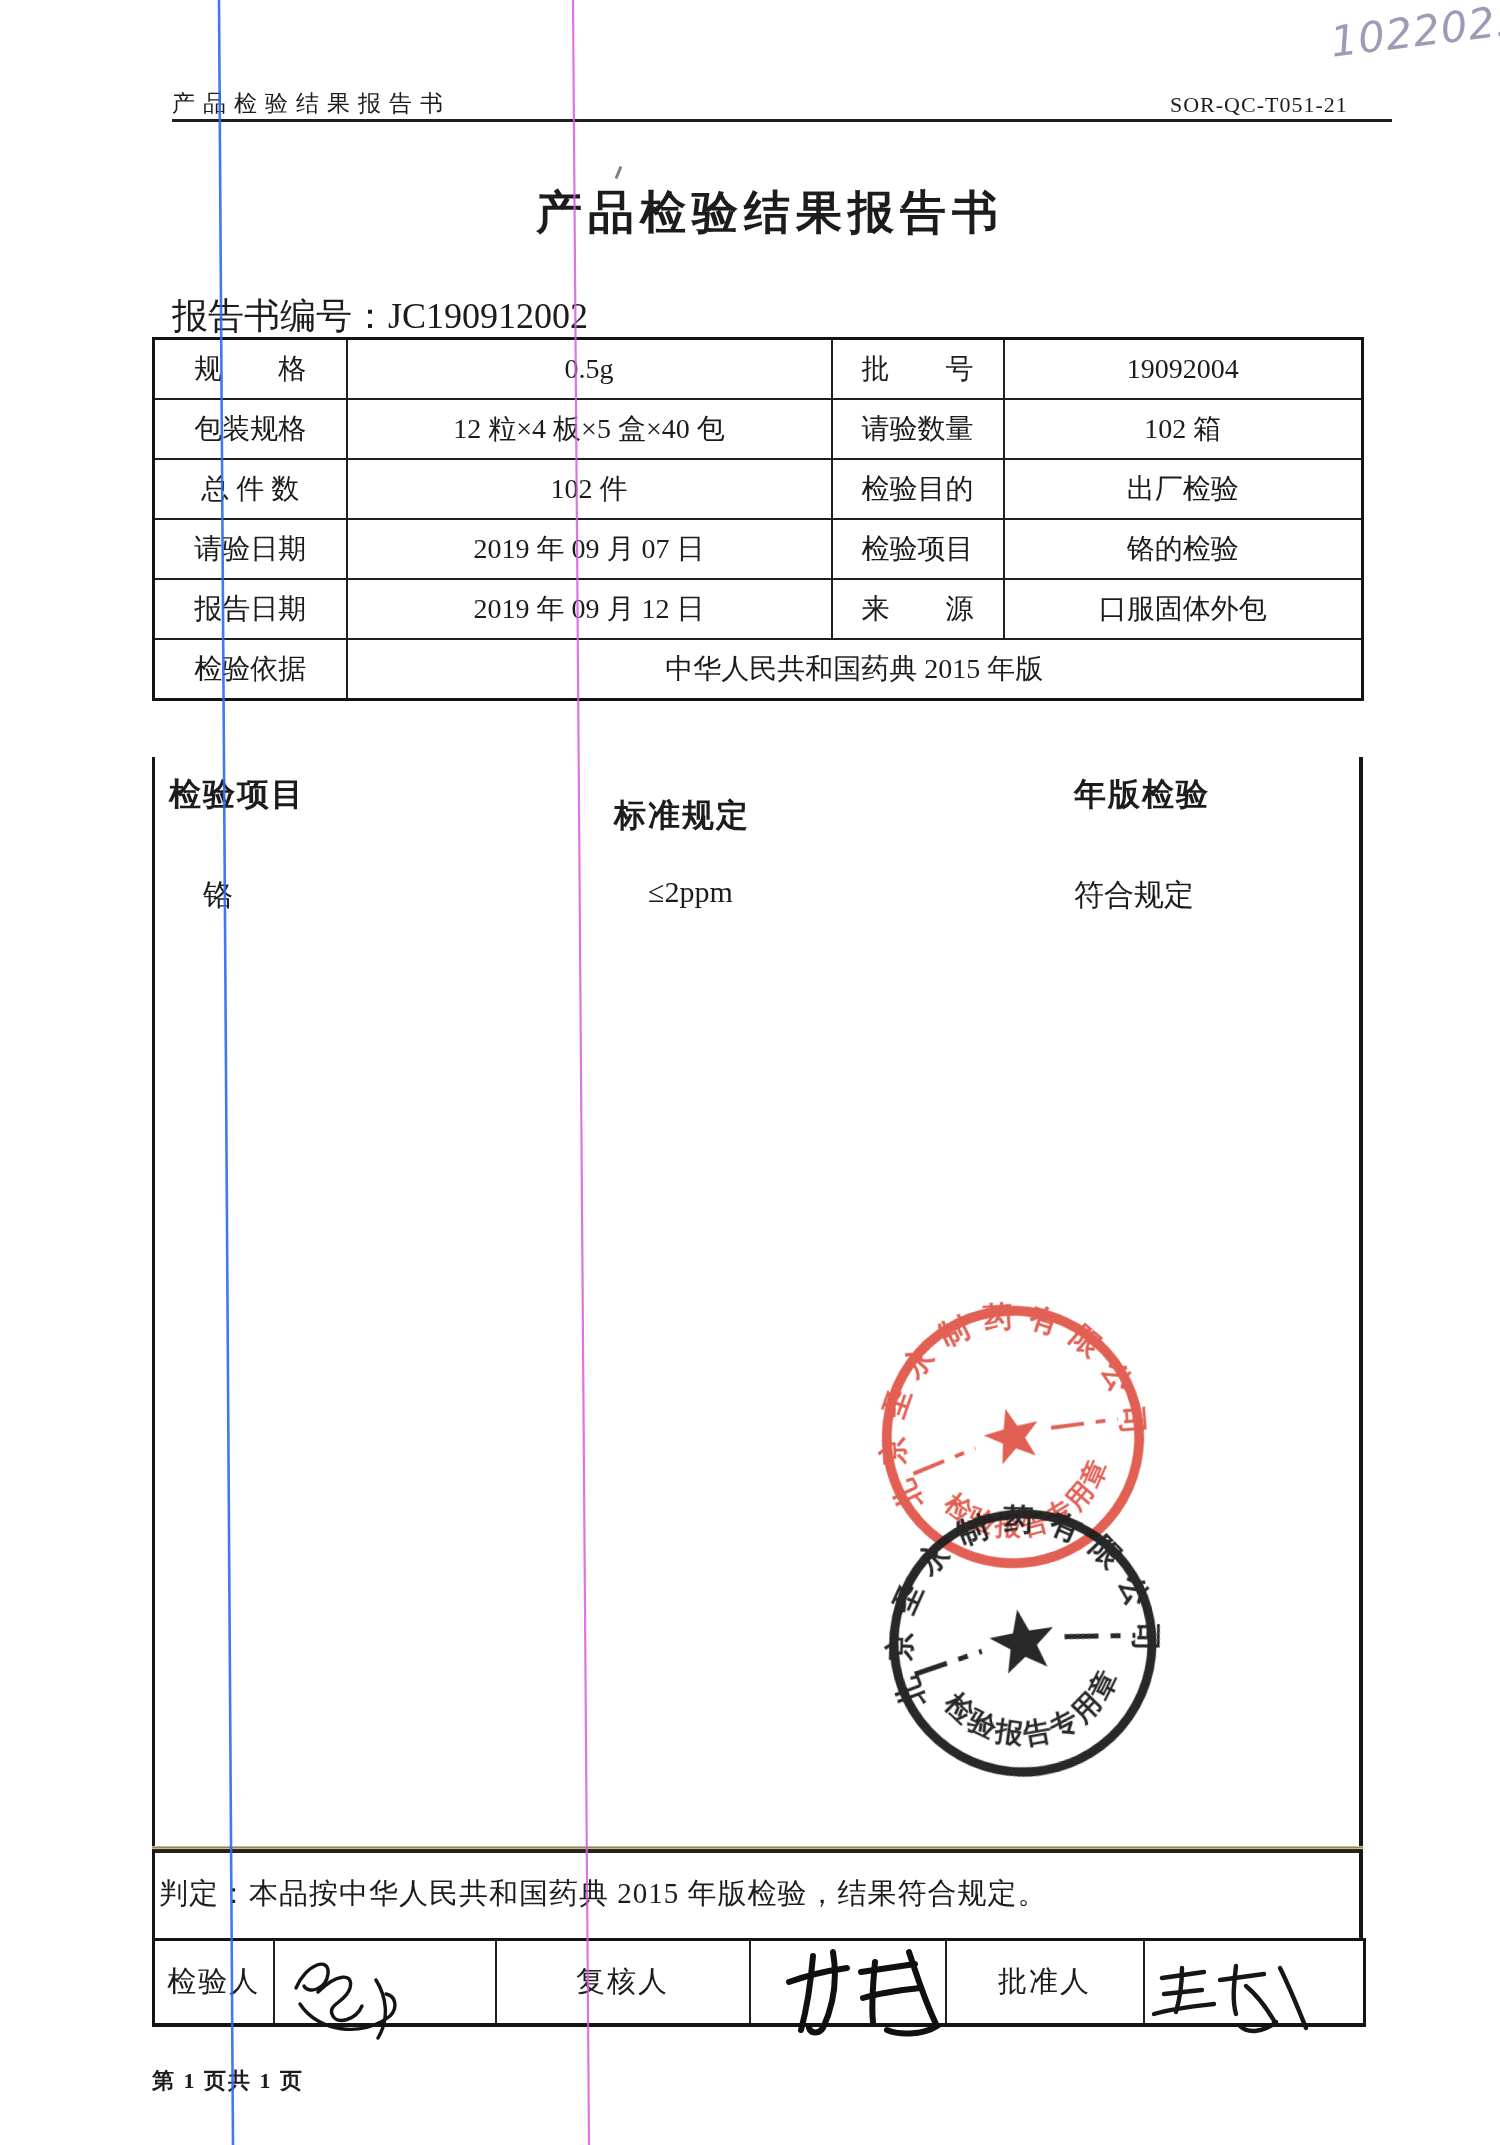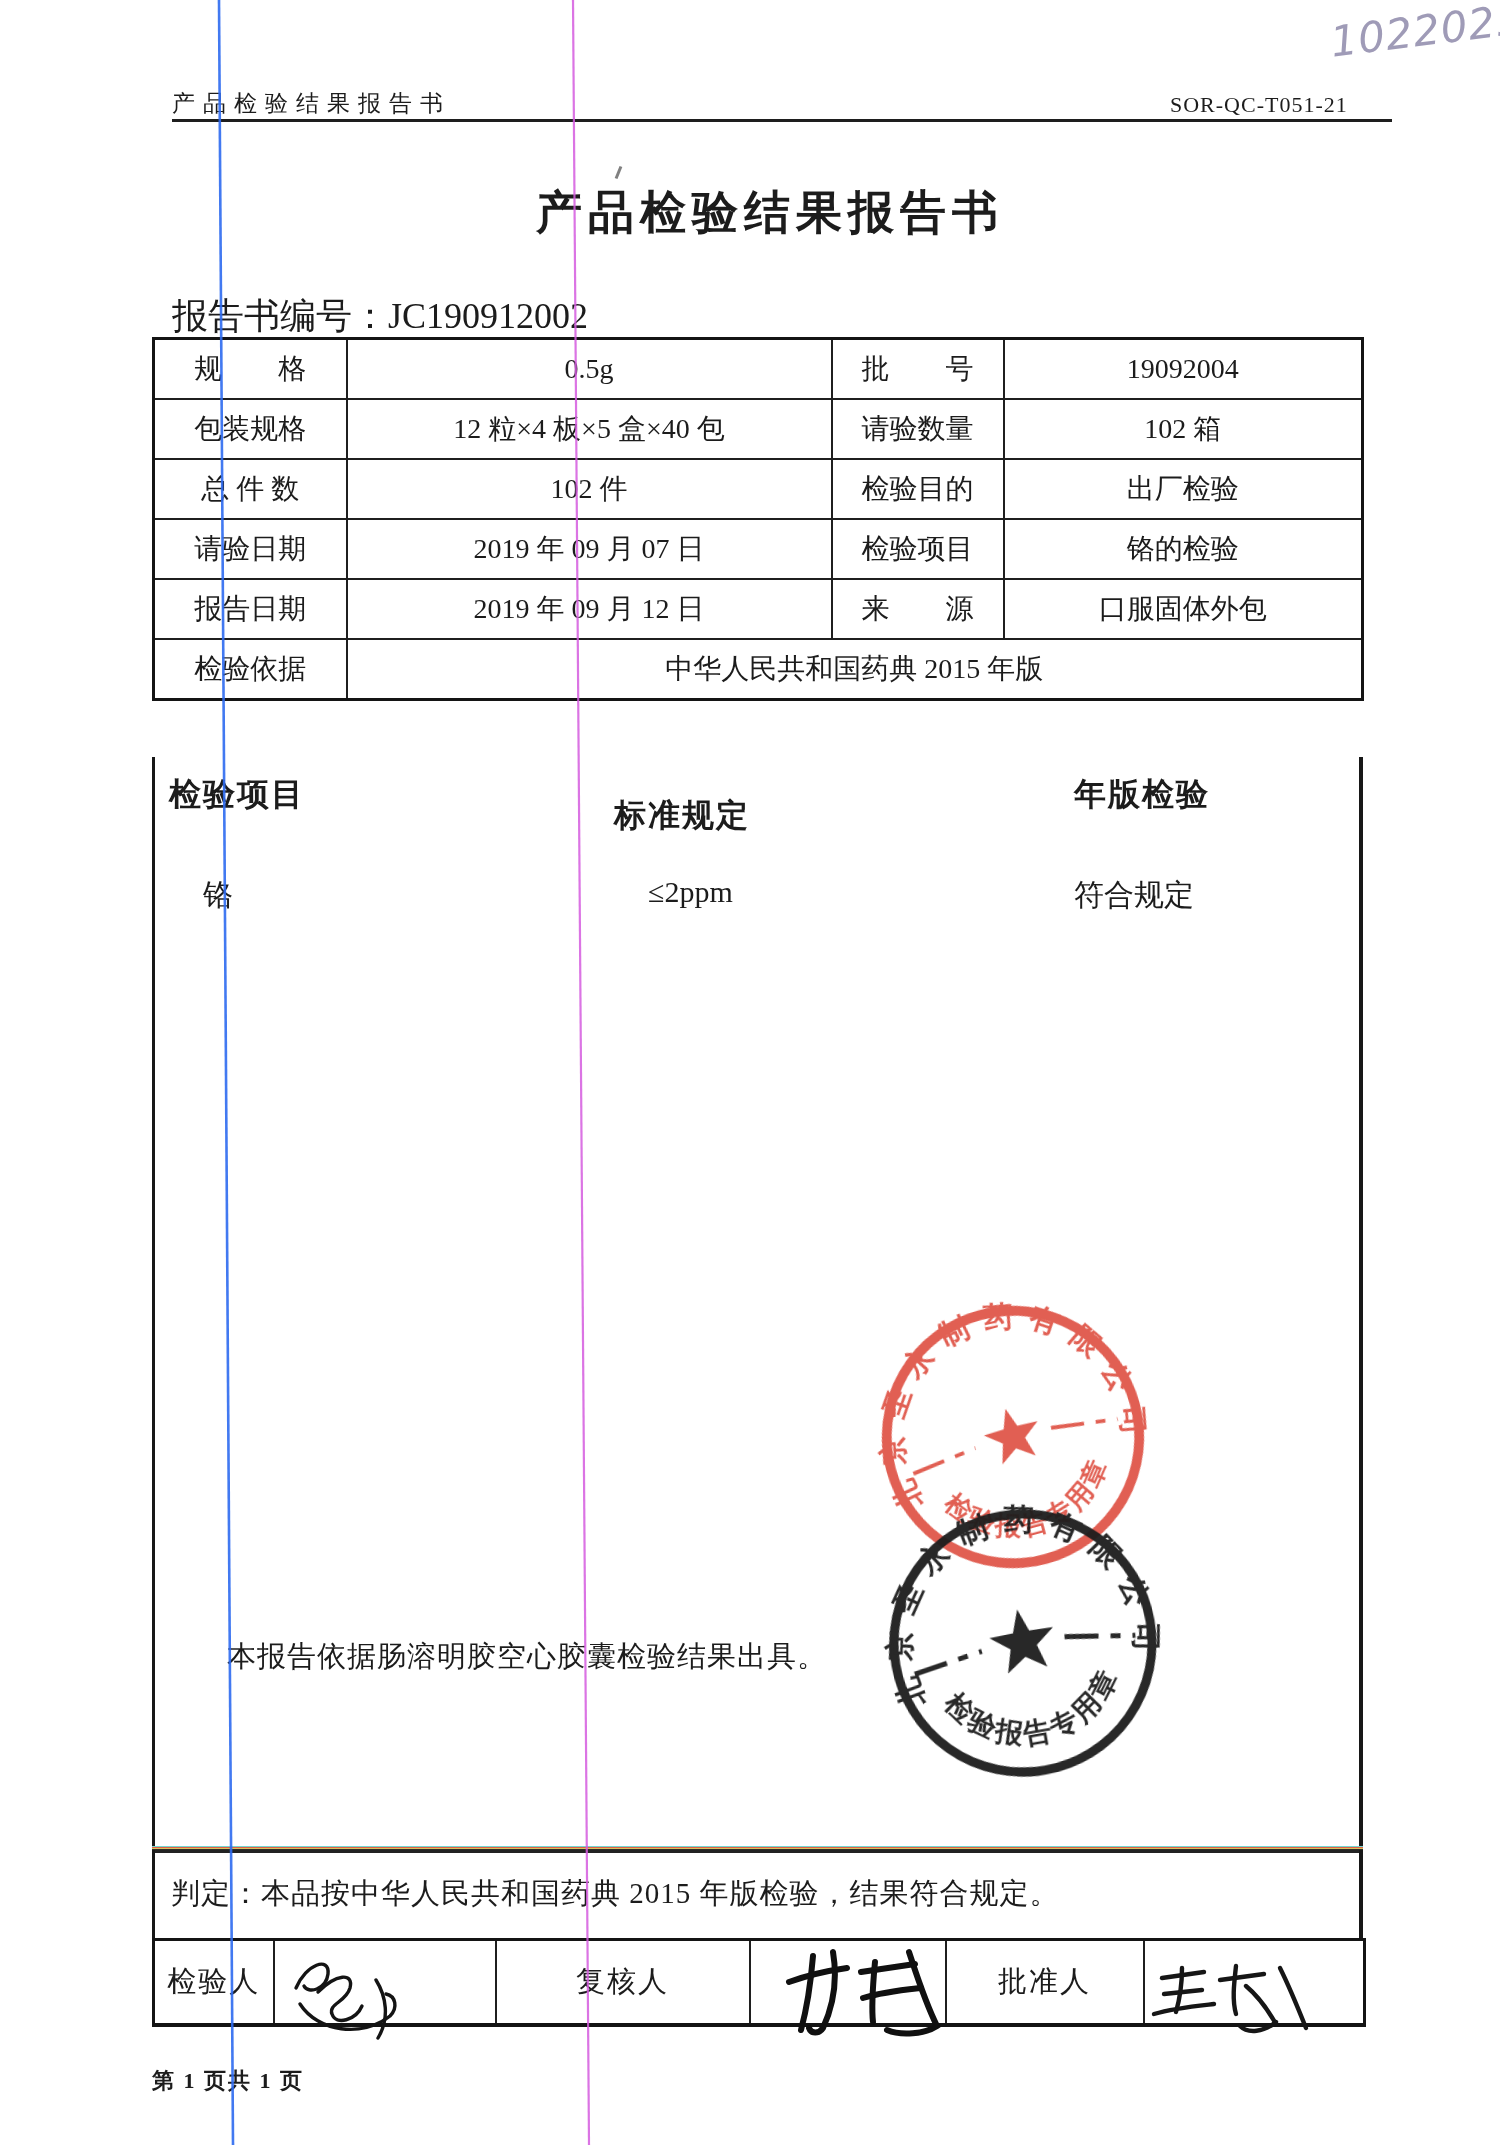--- a/index.html
+++ b/index.html
@@ -45,21 +45,21 @@
   .stamp text{font-family:"Liberation Serif","DejaVu Serif",serif; font-weight:bold;}
   
   .verdict-box{
     top:1850px; left:152px; width:1211px; height:88px; box-sizing:border-box;
     border-left:3px solid #171717; border-right:4px solid #171717;
     display:flex; align-items:center;
   }
   .verdict-fringe{top:1846px; left:152px; width:1211px; height:4px;
     background:linear-gradient(to bottom,#74d8d0 0 1px,#e06048 1px 2px,#d8c05a 2px 3px,#2a2a2a 3px 4px);}
   .verdict-top{top:1850px; left:152px; width:1211px; height:3px; background:#222;}
-  .verdict-text{font-size:29px; padding-left:16px; letter-spacing:1px; white-space:nowrap;}
+  .verdict-text{font-size:29px; padding-left:4px; letter-spacing:1px; white-space:nowrap;}
   
   .sign-table{top:1938px; left:152px; border-collapse:collapse; table-layout:fixed; width:1212px; border:3px solid #141414; border-bottom-width:4px;}
   .sign-table td{border:2px solid #1f1f1f; height:80px; font-size:29px; text-align:center; vertical-align:middle; letter-spacing:2px;}
   .sig-svg{position:absolute; pointer-events:none;}
   
   .footer{top:2066px; left:152px; width:1211px; text-align:left; font-size:22px; letter-spacing:2px;font-weight:bold;}
   
   .artifact-overlay{top:0; left:0; width:1500px; height:2145px; pointer-events:none; z-index:60;}
 </style>
 </head>
@@ -123,21 +123,20 @@
 
   <div class="abs results-box">
     <div class="res-h" style="left:14px; top:16px;">检验项目</div>
     <div class="res-h" style="left:459px; top:16px;margin-top:21px;">标准规定</div>
     <div class="res-h" style="left:919px; top:16px;">年版检验</div>
 
     <div class="res-v" style="left:48px; top:118px;">铬</div>
     <div class="res-v" style="left:493px; top:118px;">≤2ppm</div>
     <div class="res-v" style="left:919px; top:118px;">符合规定</div>
 
-    <div class="note-line">本报告依据肠溶明胶空心胶囊检验结果出具。</div>
 
     <svg class="stamp stamp-red" viewBox="0 0 280 280" color="#dd4a3c">
       <defs>
         <path id="rtop" d="M 36.8,186 A 113,113 0 1 1 243.2,186" fill="none"></path>
         <path id="rbot" d="M 53.4,190 A 100,100 0 0 0 226.6,190" fill="none"></path>
       </defs>
       <circle cx="140" cy="140" r="129" fill="none" stroke="currentColor" stroke-width="10"></circle>
       <text font-size="30" letter-spacing="14" fill="currentColor">
         <textPath href="#rtop" startOffset="50%" text-anchor="middle">北京圣永制药有限公司</textPath>
       </text>

